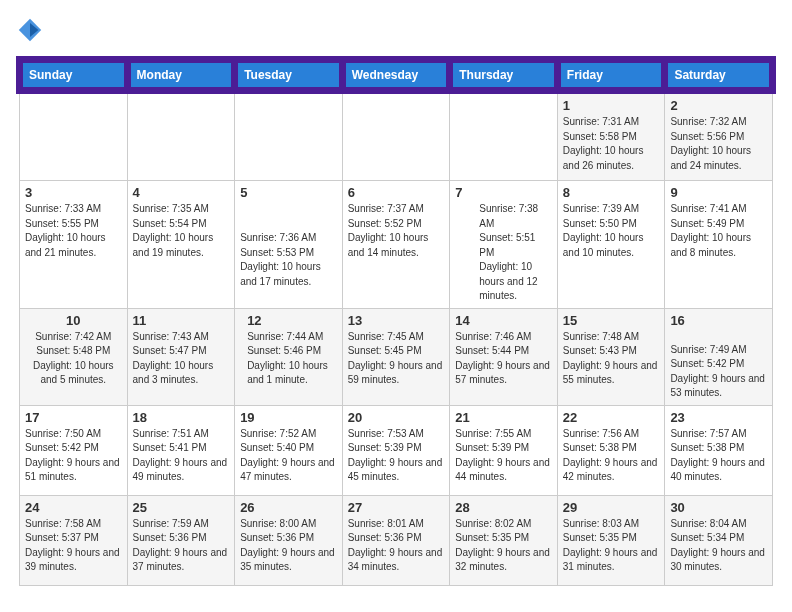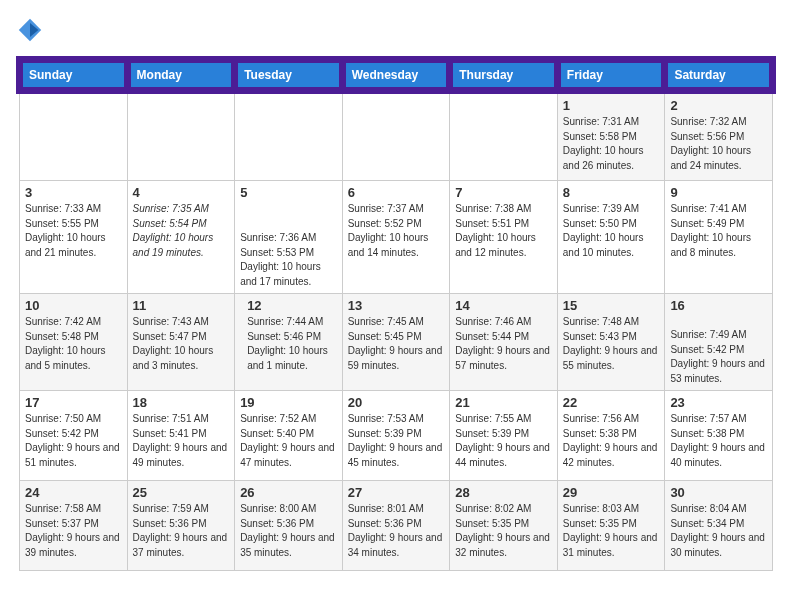--- a/index.html
+++ b/index.html
@@ -151,57 +151,57 @@
       </tr>
       <tr>
         <td>
           <span class="day-num">3</span>
           <div class="day-info" style="white-space: pre-line;">Sunrise: 7:33 AM
 Sunset: 5:55 PM
 Daylight: 10 hours and 21 minutes.</div>
         </td>
         <td>
           <span class="day-num">4</span>
-          <div class="day-info" style="white-space: pre-line; font-style: italic;">Sunrise: 7:35 AM
+          <div class="day-info" style="white-space: pre-line;">Sunrise: 7:35 AM
 Sunset: 5:54 PM
 Daylight: 10 hours and 19 minutes.</div>
         </td>
         <td>
           <span class="day-num">5</span>
           <div class="day-info" style="white-space: pre-line; margin-top: 31px;">Sunrise: 7:36 AM
 Sunset: 5:53 PM
 Daylight: 10 hours and 17 minutes.</div>
         </td>
         <td>
           <span class="day-num">6</span>
           <div class="day-info" style="white-space: pre-line;">Sunrise: 7:37 AM
 Sunset: 5:52 PM
 Daylight: 10 hours and 14 minutes.</div>
         </td>
         <td>
           <span class="day-num">7</span>
-          <div class="day-info" style="white-space: pre-line;">Sunrise: 7:38 AM
+          <div class="day-info" style="white-space: pre-line; margin-left: 24px;">Sunrise: 7:38 AM
 Sunset: 5:51 PM
 Daylight: 10 hours and 12 minutes.</div>
         </td>
         <td>
           <span class="day-num">8</span>
           <div class="day-info" style="white-space: pre-line;">Sunrise: 7:39 AM
 Sunset: 5:50 PM
 Daylight: 10 hours and 10 minutes.</div>
         </td>
         <td>
           <span class="day-num">9</span>
           <div class="day-info" style="white-space: pre-line;">Sunrise: 7:41 AM
 Sunset: 5:49 PM
 Daylight: 10 hours and 8 minutes.</div>
         </td>
       </tr>
       <tr>
-        <td style="background: rgb(245, 245, 245);">
+        <td style="background: rgb(245, 245, 245); text-align: center;">
           <span class="day-num">10</span>
           <div class="day-info" style="white-space: pre-line;">Sunrise: 7:42 AM
 Sunset: 5:48 PM
 Daylight: 10 hours and 5 minutes.</div>
         </td>
         <td style="background: rgb(245, 245, 245);">
           <span class="day-num">11</span>
           <div class="day-info" style="white-space: pre-line;">Sunrise: 7:43 AM
 Sunset: 5:47 PM
 Daylight: 10 hours and 3 minutes.</div>

